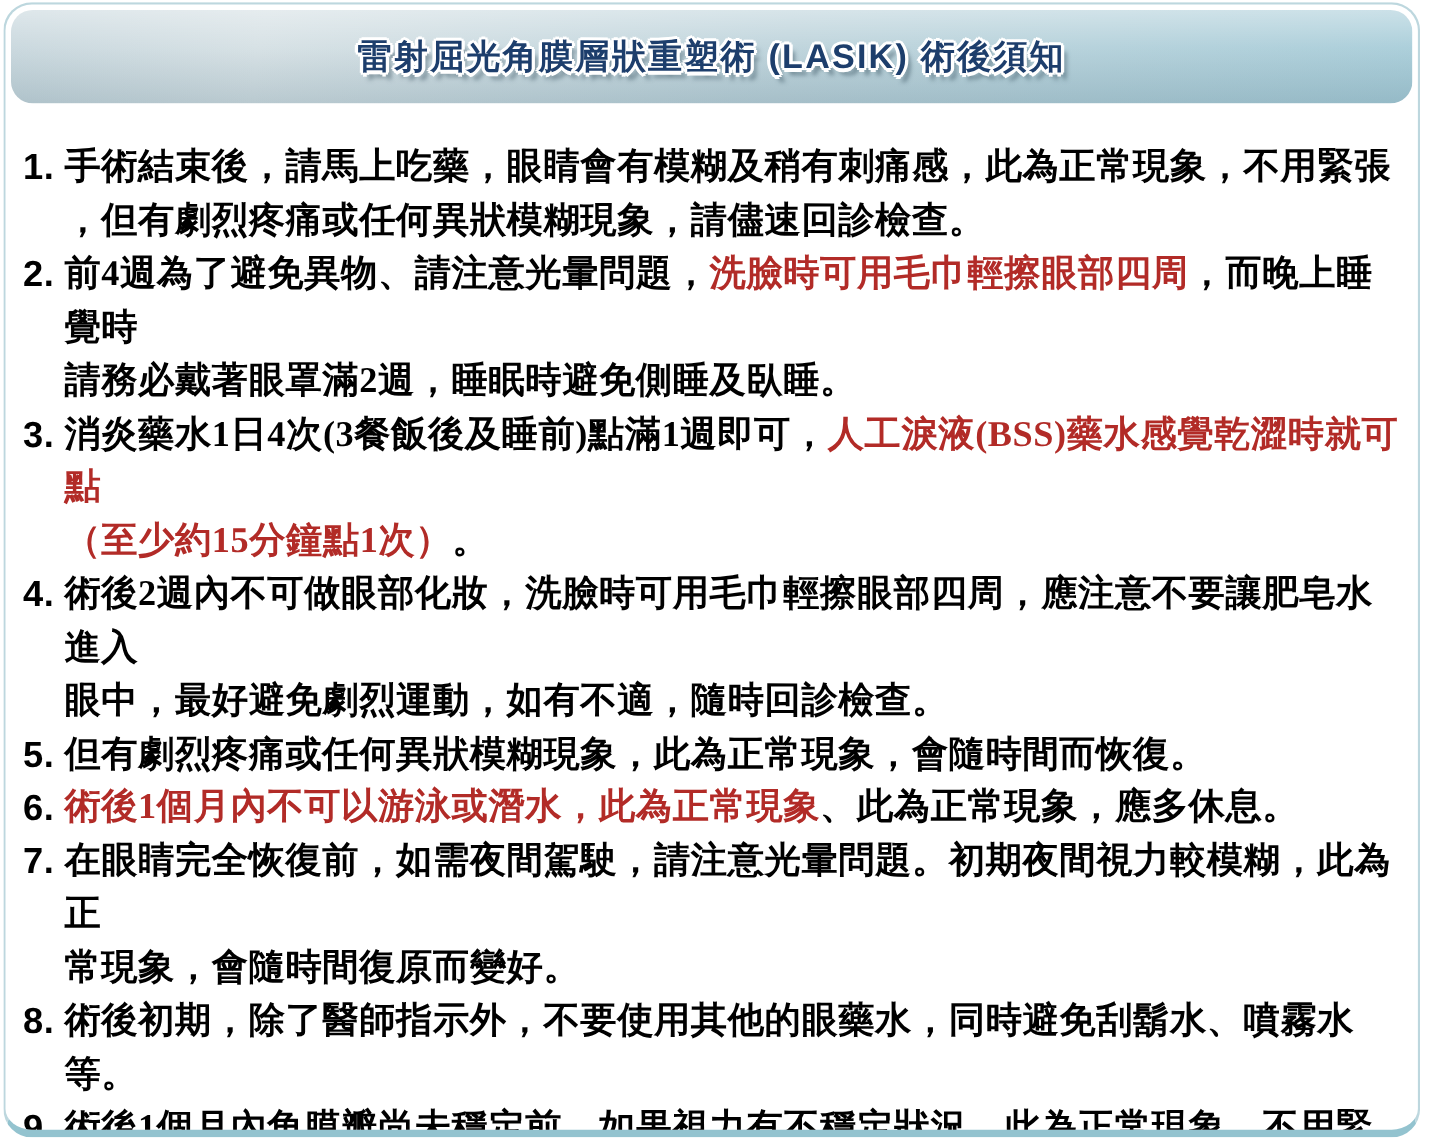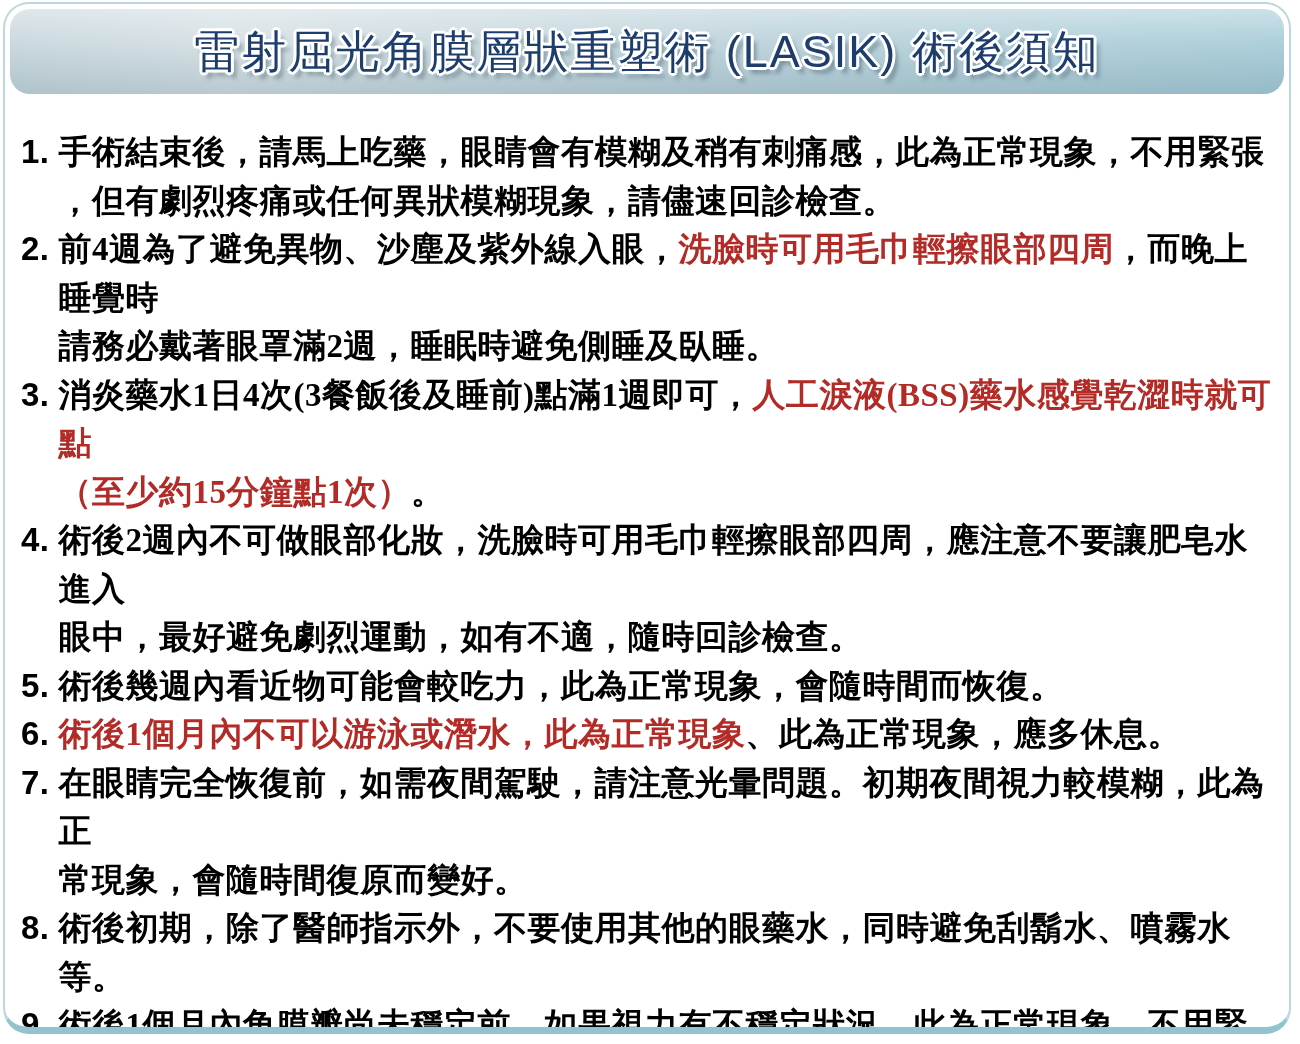--- a/index.html
+++ b/index.html
@@ -29,22 +29,22 @@
     border-radius: 20px;
     background:
       linear-gradient(180deg, rgba(255,255,255,0.40) 0%, rgba(255,255,255,0.05) 40%, rgba(73,110,126,0.20) 100%),
       linear-gradient(100deg, #c8d7dd 0%, #d5e0e4 18%, #bdd3db 55%, #a8cdd9 100%);
     display: flex;
     align-items: center;
     justify-content: center;
   }
   .title {
     margin: 0;
-    font-size: 45px;
-    font-weight: normal;
+    font-size: 31px;
+    font-weight: bold;
     letter-spacing: 2px;
     color: var(--title-navy);
     text-shadow:
       -2px -2px 0 #ffffff,  2px -2px 0 #ffffff,
       -2px  2px 0 #ffffff,  2px  2px 0 #ffffff,
       -3px  0   0 #ffffff,  3px  0   0 #ffffff,
        0   -3px 0 #ffffff,  0    3px 0 #ffffff,
        5px  6px 4px rgba(55, 80, 95, 0.55);
     white-space: nowrap;
   }
@@ -81,36 +81,36 @@
     <h1 class="title">雷射屈光角膜層狀重塑術 (LASIK) 術後須知</h1>
   </div>
   <div class="list" id="instructions-list">
       <div class="item">
         <span class="num">1.</span>
         <div class="content"><span>手術結束後，請馬上吃藥，眼睛會有模糊及稍有刺痛感，此為正常現象，不用緊張
 ，但有劇烈疼痛或任何異狀模糊現象，請儘速回診檢查。</span></div>
       </div>
       <div class="item">
         <span class="num">2.</span>
-        <div class="content"><span>前4週為了避免異物、沙塵及紫外線入眼，</span><span class="red">洗臉時可用毛巾輕擦眼部四周</span><span>，而晚上睡覺時
+        <div class="content"><span>前4週為了避免異物、請注意光暈問題，</span><span class="red">洗臉時可用毛巾輕擦眼部四周</span><span>，而晚上睡覺時
 請務必戴著眼罩滿2週，睡眠時避免側睡及臥睡。</span></div>
       </div>
       <div class="item">
         <span class="num">3.</span>
         <div class="content"><span>消炎藥水1日4次(3餐飯後及睡前)點滿1週即可，</span><span class="red">人工淚液(BSS)藥水感覺乾澀時就可點
 （至少約15分鐘點1次）</span><span>。</span></div>
       </div>
       <div class="item">
         <span class="num">4.</span>
         <div class="content"><span>術後2週內不可做眼部化妝，洗臉時可用毛巾輕擦眼部四周，應注意不要讓肥皂水進入
 眼中，最好避免劇烈運動，如有不適，隨時回診檢查。</span></div>
       </div>
       <div class="item">
         <span class="num">5.</span>
-        <div class="content"><span>術後幾週內看近物可能會較吃力，此為正常現象，會隨時間而恢復。</span></div>
+        <div class="content"><span>但有劇烈疼痛或任何異狀模糊現象，此為正常現象，會隨時間而恢復。</span></div>
       </div>
       <div class="item">
         <span class="num">6.</span>
         <div class="content"><span class="red">術後1個月內不可以游泳或潛水，此為正常現象</span><span>、此為正常現象，應多休息。</span></div>
       </div>
       <div class="item">
         <span class="num">7.</span>
         <div class="content"><span>在眼睛完全恢復前，如需夜間駕駛，請注意光暈問題。初期夜間視力較模糊，此為正
 常現象，會隨時間復原而變好。</span></div>
       </div>

